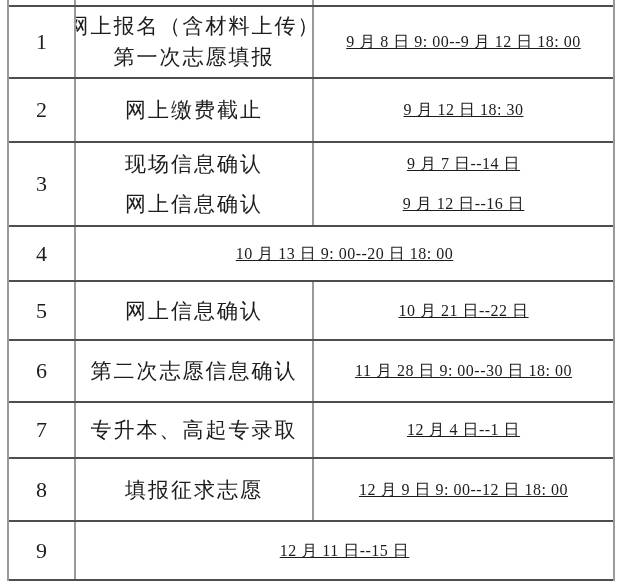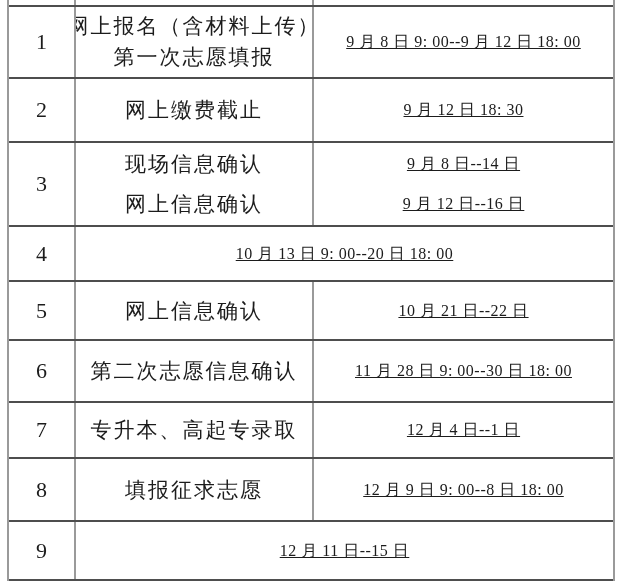--- a/index.html
+++ b/index.html
@@ -96,21 +96,21 @@
     </div>
   </div>
 
   <div class="tr r3">
     <div class="td c-no">3</div>
     <div class="td c-event">
       <div class="line">现场信息确认</div>
       <div class="line">网上信息确认</div>
     </div>
     <div class="td c-time">
-      <div class="line">9 月 8 日--14 日</div>
+      <div class="line">9 月 7 日--14 日</div>
       <div class="line">9 月 12 日--16 日</div>
     </div>
   </div>
 
   <div class="tr r4">
     <div class="td c-no">4</div>
     <div class="td c-time">
       <div class="line">10 月 13 日 9: 00--20 日 18: 00</div>
     </div>
   </div>
@@ -144,21 +144,21 @@
       <div class="line">12 月 4 日--1 日</div>
     </div>
   </div>
 
   <div class="tr r8">
     <div class="td c-no">8</div>
     <div class="td c-event">
       <div class="line">填报征求志愿</div>
     </div>
     <div class="td c-time">
-      <div class="line">12 月 9 日 9: 00--8 日 18: 00</div>
+      <div class="line">12 月 9 日 9: 00--12 日 18: 00</div>
     </div>
   </div>
 
   <div class="tr r9">
     <div class="td c-no">9</div>
     <div class="td c-time">
       <div class="line">12 月 11 日--15 日</div>
     </div>
   </div>
 

